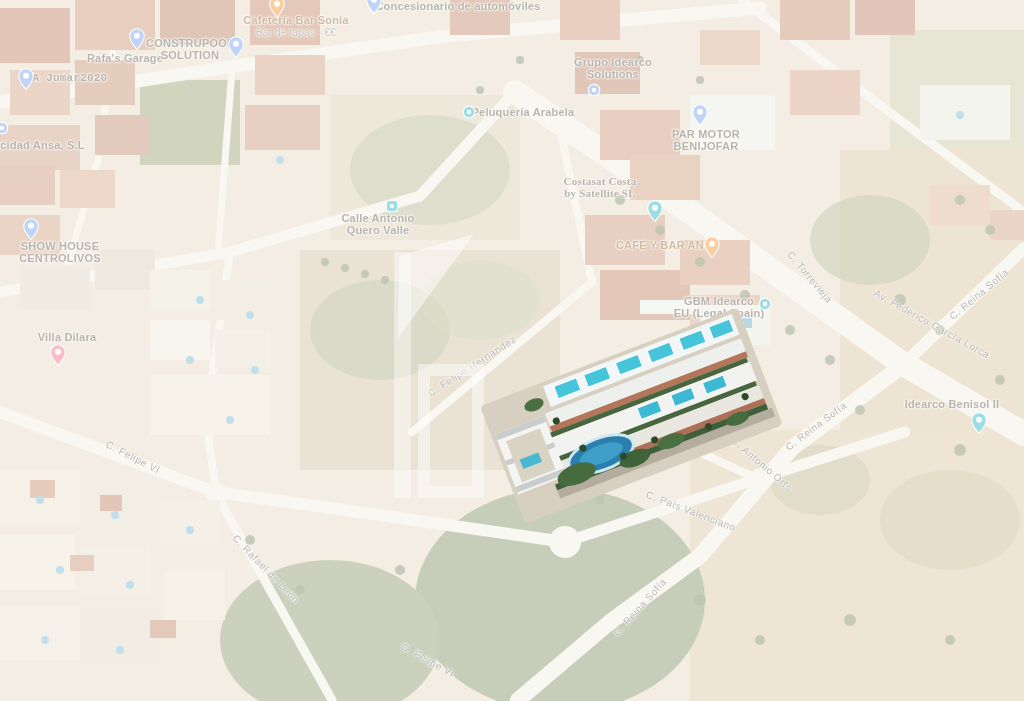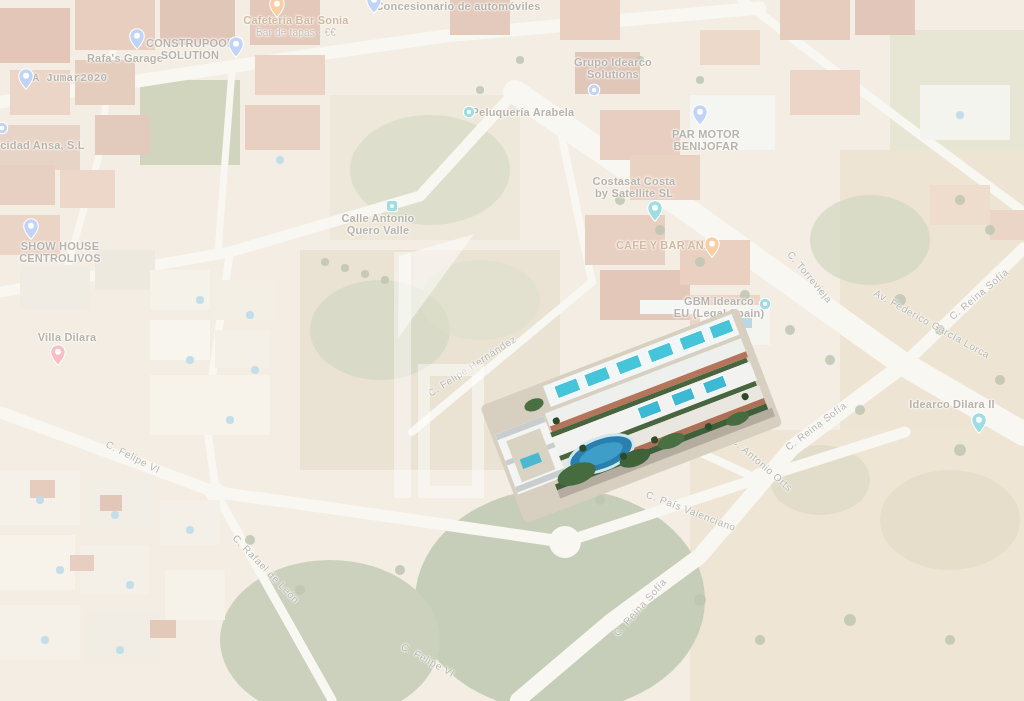--- a/index.html
+++ b/index.html
@@ -236,21 +236,21 @@
         <circle cx="6.5" cy="6.5" r="2.2" fill="#fff"></circle>
       </svg></div>
     <div class="poi" style="left: 706px; top: 128px;">
       <div>PAR MOTOR</div>
       <div>BENIJOFAR</div>
     </div>
     <div class="pin" style="left: 700px; top: 126px;"><svg width="16" height="22" viewBox="0 0 24 33">
         <path d="M12 1C5.9 1 1 5.9 1 11.8 1 20 12 32 12 32s11-12 11-20.2C23 5.9 18.1 1 12 1z" fill="#6f9ff2" stroke="#fff" stroke-width="1.6"></path>
         <circle cx="12" cy="11.6" r="4.4" fill="#fff"></circle>
       </svg></div>
-    <div class="poi" style="left: 634px; top: 175px;">
+    <div class="poi" style="left: 600px; top: 175px; font-family: Liberation Serif, serif;">
       <div>Costasat Costa</div>
       <div>by Satellite SL</div>
     </div>
     <div class="pin" style="left: 655px; top: 222px;"><svg width="16" height="22" viewBox="0 0 24 33">
         <path d="M12 1C5.9 1 1 5.9 1 11.8 1 20 12 32 12 32s11-12 11-20.2C23 5.9 18.1 1 12 1z" fill="#1fb6c9" stroke="#fff" stroke-width="1.6"></path>
         <circle cx="12" cy="11.6" r="4.4" fill="#fff"></circle>
       </svg></div>
     <div class="poi" style="left: 378px; top: 212px;">
       <div>Calle Antonio</div>
       <div>Quero Valle</div>
@@ -283,21 +283,21 @@
       </svg></div>
     <div class="poi" style="left: 719px; top: 295px;">
       <div>GBM Idearco</div>
       <div>EU (Legal Spain)</div>
     </div>
     <div class="pin pin-dot" style="left: 765px; top: 304px;"><svg width="13" height="13" viewBox="0 0 13 13">
         <circle cx="6.5" cy="6.5" r="5.8" fill="#1fb6c9" stroke="#fff" stroke-width="1.2"></circle>
         <circle cx="6.5" cy="6.5" r="2.2" fill="#fff"></circle>
       </svg></div>
     <div class="poi" style="left: 952px; top: 398px;">
-      <div>Idearco Dilara II</div>
+      <div>Idearco Benisol II</div>
     </div>
     <div class="pin" style="left: 979px; top: 434px;"><svg width="16" height="22" viewBox="0 0 24 33">
         <path d="M12 1C5.9 1 1 5.9 1 11.8 1 20 12 32 12 32s11-12 11-20.2C23 5.9 18.1 1 12 1z" fill="#1fb6c9" stroke="#fff" stroke-width="1.6"></path>
         <circle cx="12" cy="11.6" r="4.4" fill="#fff"></circle>
       </svg></div>
     <div class="street" style="left: 810px; top: 277px; transform: translate(-50%, -50%) rotate(50deg);">C. Torrevieja</div>
     <div class="street" style="left: 932px; top: 324px; transform: translate(-50%, -50%) rotate(29deg);">Av. Federico García Lorca</div>
     <div class="street" style="left: 979px; top: 294px; transform: translate(-50%, -50%) rotate(-40deg);">C. Reina Sofía</div>
     <div class="street" style="left: 816px; top: 426px; transform: translate(-50%, -50%) rotate(-37deg);">C. Reina Sofía</div>
     <div class="street" style="left: 762px; top: 464px; transform: translate(-50%, -50%) rotate(41deg);">C. Antonio Orts</div>

